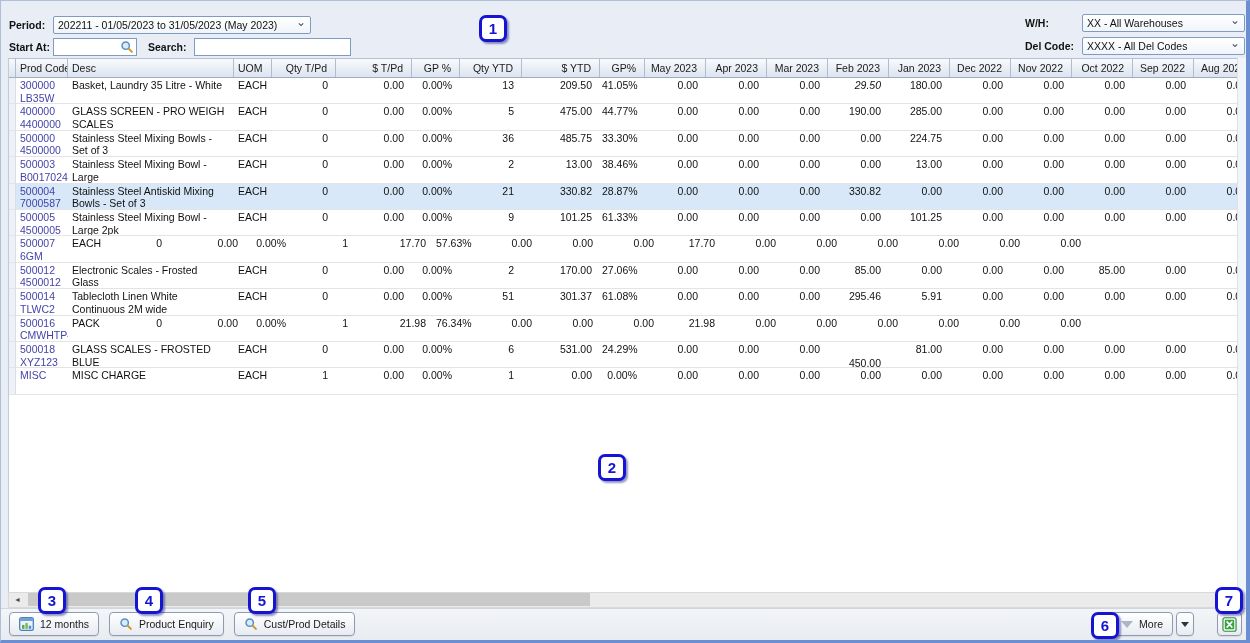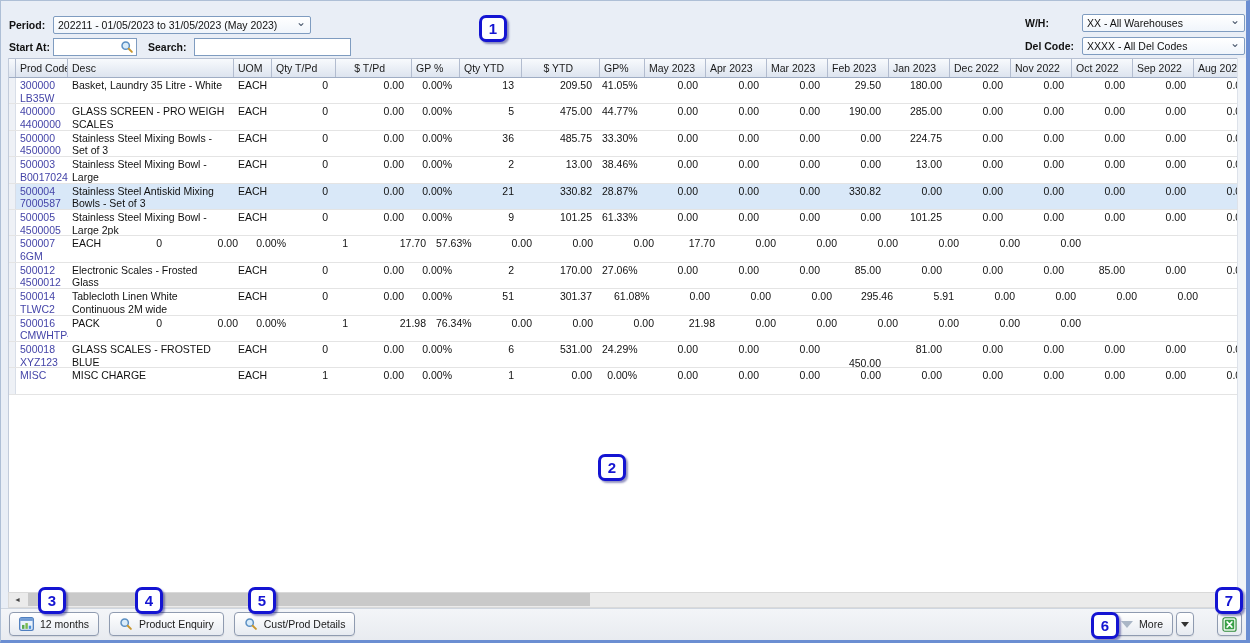--- a/index.html
+++ b/index.html
@@ -35,21 +35,21 @@
     background:#fff; overflow:hidden; border-left:1px solid #c2cbda;
   }
   .ghead {
     display:flex; height:20px; box-sizing:border-box;
     background:linear-gradient(#f8fafd,#dde4ef);
     border-top:1px solid #b6c0d2; border-bottom:1px solid #9fadc4;
   }
   .hcorner { width:6px; flex:none; border-right:1px solid #b2bccf; }
   .hc {
     flex:none; box-sizing:border-box; border-right:1px solid #b2bccf;
-    padding:3px 26px 0 4px; white-space:nowrap; overflow:hidden; color:#1a1a1a;
+    padding:3px 8px 0 4px; white-space:nowrap; overflow:hidden; color:#1a1a1a;
   }
   .hc.r { text-align:right; }
   .grow {
     display:flex; height:26.4px; box-sizing:border-box; overflow:hidden;
     background:#fff; border-bottom:1px solid #e4e4e4; cursor:default;
   }
   .grow.selrow { background:#d9e8f8; }
   .strip { width:6px; flex:none; background:#eef1f6; border-right:1px solid #d8dee8; }
   .cell {
     flex:none; box-sizing:border-box; padding:1px 8px 0 4px;
@@ -180,21 +180,21 @@
           <div class="cell" style="width: 38px;">EACH</div>
           <div class="cell r" style="width: 64px;">0</div>
           <div class="cell r" style="width: 76px;">0.00</div>
           <div class="cell r" style="width: 48px;">0.00%</div>
           <div class="cell r" style="width: 62px;">13</div>
           <div class="cell r" style="width: 78px;">209.50</div>
           <div class="cell r" style="width: 45px;">41.05%</div>
           <div class="cell r" style="width: 61px;">0.00</div>
           <div class="cell r" style="width: 61px;">0.00</div>
           <div class="cell r" style="width: 61px;">0.00</div>
-          <div class="cell r" style="width: 61px;">29.50</div>
+          <div class="cell r" style="width: 61px; font-style: italic;">29.50</div>
           <div class="cell r" style="width: 61px;">180.00</div>
           <div class="cell r" style="width: 61px;">0.00</div>
           <div class="cell r" style="width: 61px;">0.00</div>
           <div class="cell r" style="width: 61px;">0.00</div>
           <div class="cell r" style="width: 61px;">0.00</div>
           <div class="cell r" style="width: 61px;">0.00</div>
         </div>
         <div class="grow">
           <div class="strip"></div>
           <div class="cell code" style="width: 52px;">
@@ -375,21 +375,21 @@
             <div>500014</div>
             <div>TLWC2</div>
           </div>
           <div class="cell" style="width: 166px;">Tablecloth Linen White Continuous 2M wide</div>
           <div class="cell" style="width: 38px;">EACH</div>
           <div class="cell r" style="width: 64px;">0</div>
           <div class="cell r" style="width: 76px;">0.00</div>
           <div class="cell r" style="width: 48px;">0.00%</div>
           <div class="cell r" style="width: 62px;">51</div>
           <div class="cell r" style="width: 78px;">301.37</div>
-          <div class="cell r" style="width: 45px; margin-left: 12px;">61.08%</div>
+          <div class="cell r" style="width: 45px;">61.08%</div>
           <div class="cell r" style="width: 61px;">0.00</div>
           <div class="cell r" style="width: 61px;">0.00</div>
           <div class="cell r" style="width: 61px;">0.00</div>
           <div class="cell r" style="width: 61px;">295.46</div>
           <div class="cell r" style="width: 61px;">5.91</div>
           <div class="cell r" style="width: 61px;">0.00</div>
           <div class="cell r" style="width: 61px;">0.00</div>
           <div class="cell r" style="width: 61px;">0.00</div>
           <div class="cell r" style="width: 61px;">0.00</div>
           <div class="cell r" style="width: 61px;">0.00</div>

